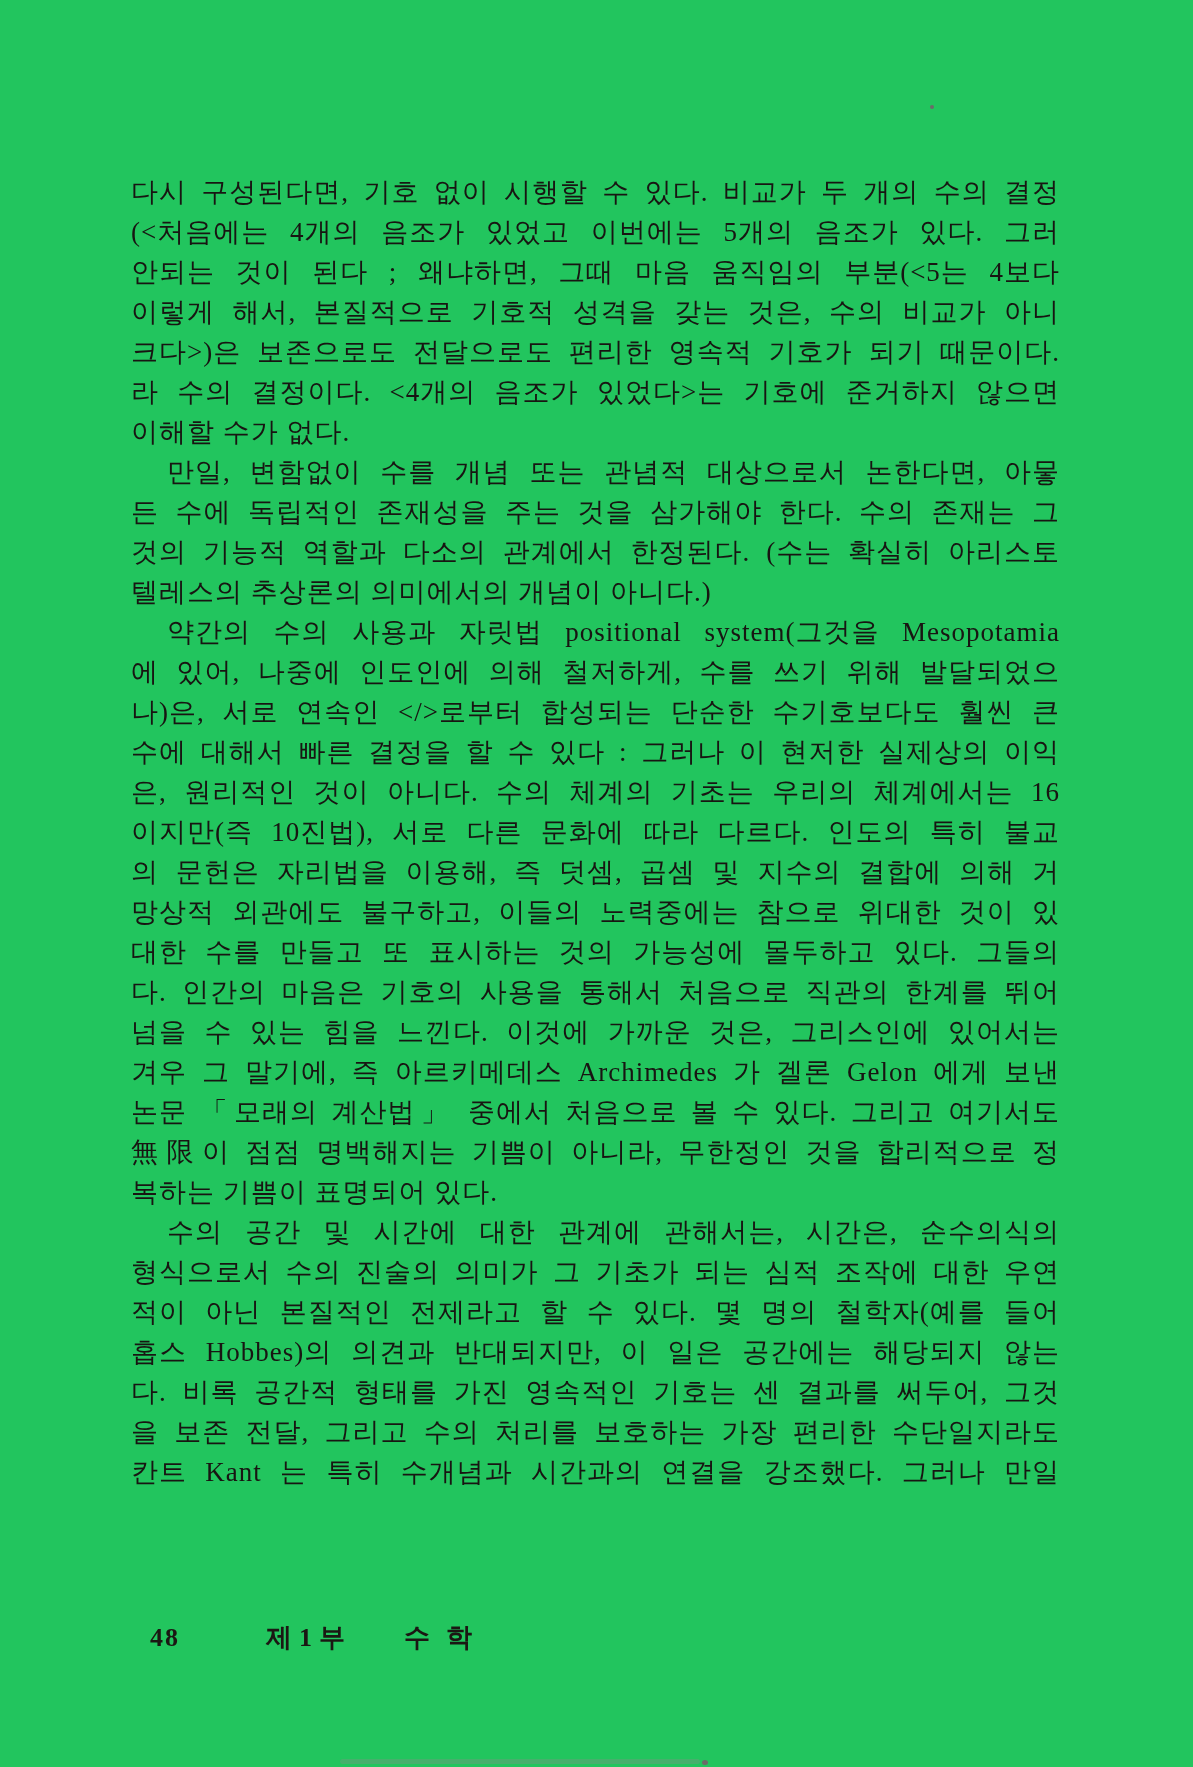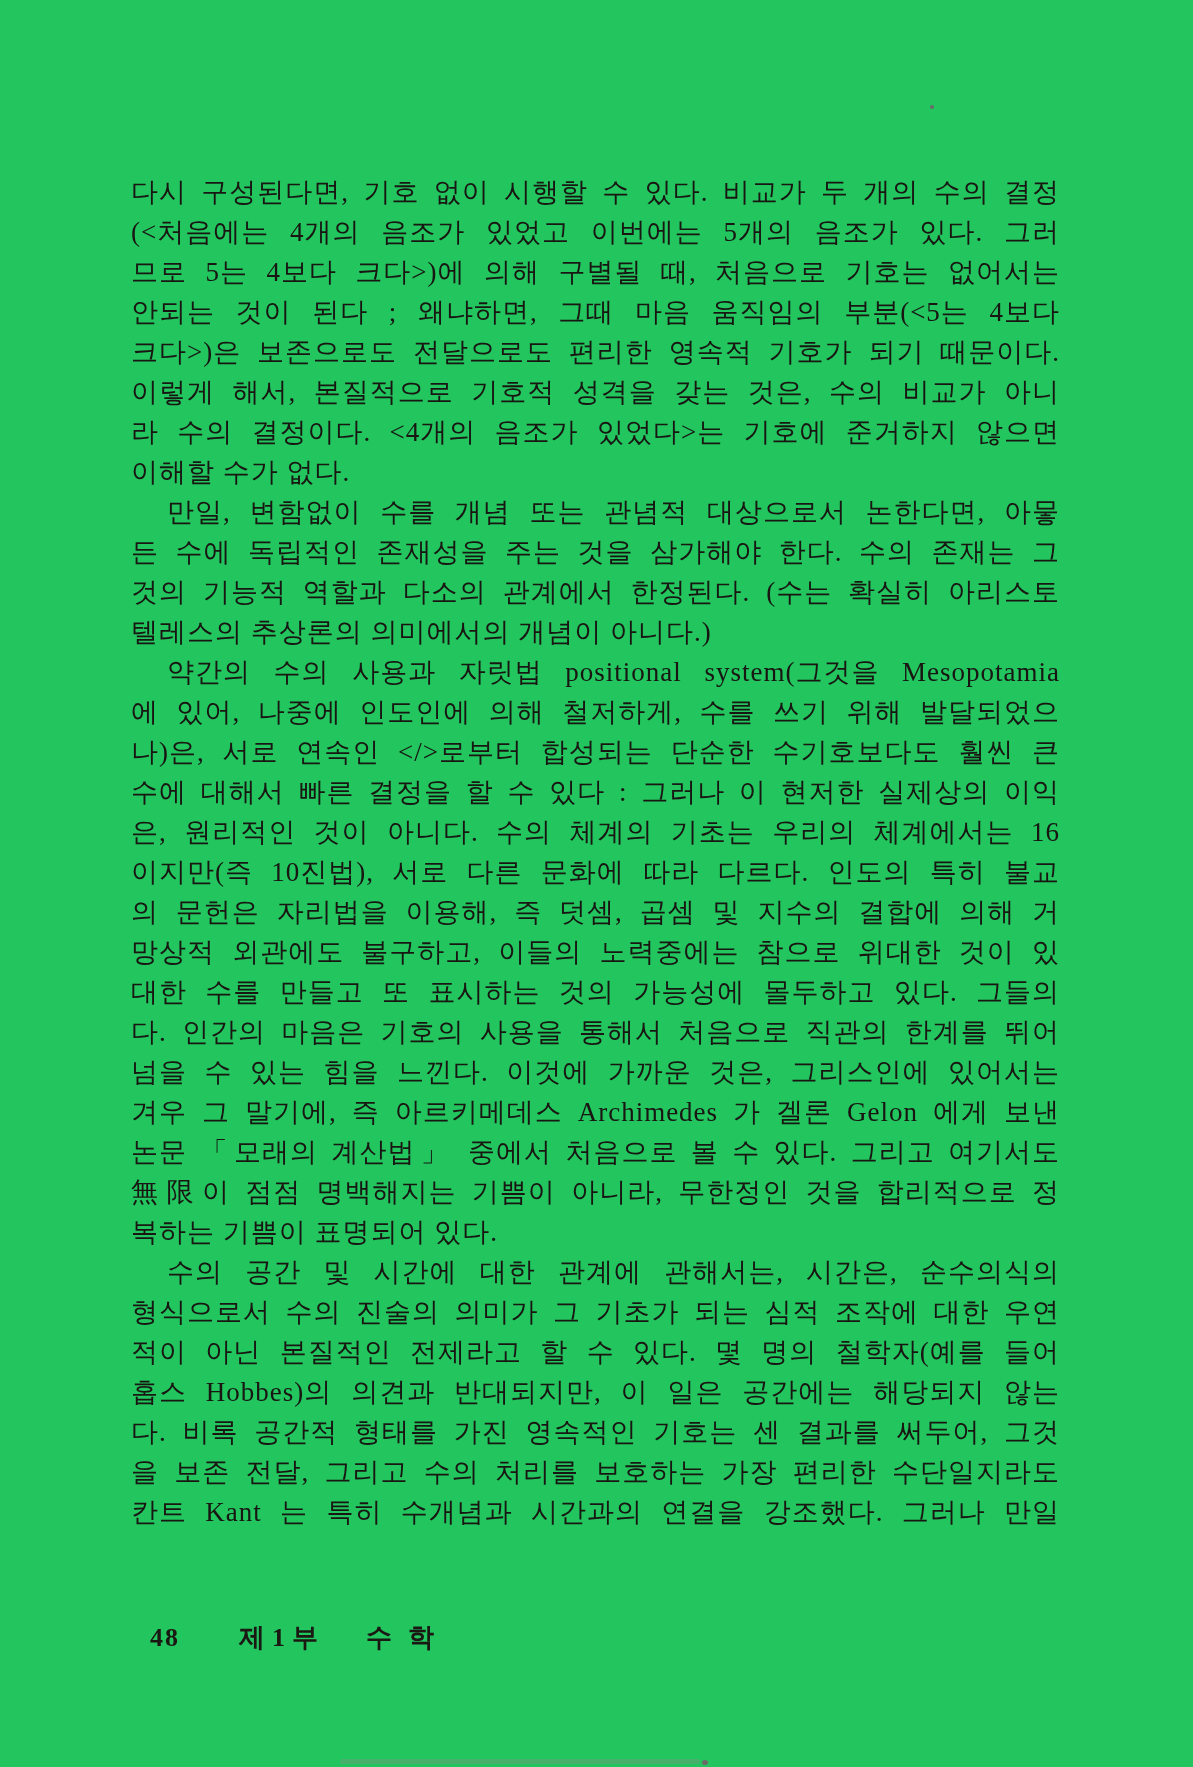--- a/index.html
+++ b/index.html
@@ -46,25 +46,25 @@
     display: flex;
     align-items: baseline;
     font-weight: bold;
     font-size: 26px;
     color: #1b1713;
   }
   .footer .page-num {
     letter-spacing: 2px;
   }
   .footer .section {
-    margin-left: 59px;
+    margin-left: 86px;
     letter-spacing: 7px;
   }
   .footer .book-title {
-    margin-left: 41px;
+    margin-left: 52px;
     letter-spacing: 16px;
   }
   .artifact-dot {
     position: absolute;
     background: #6b6b68;
     border-radius: 50%;
   }
   .artifact-smudge {
     position: absolute;
     background: #8a8a86;
@@ -73,24 +73,23 @@
   }
 </style>
 </head>
 <body>
 
 <div class="page">
 
   <div class="text-block">
       <div class="line">다시 구성된다면, 기호 없이 시행할 수 있다. 비교가 두 개의 수의 결정</div>
       <div class="line">(&lt;처음에는 4개의 음조가 있었고 이번에는 5개의 음조가 있다. 그러</div>
-      <div class="line">므로 5는 4보다 크다&gt;)에 의해 구별될 때, 처음으로 기호는 없어서는</div>
       <div class="line">안되는 것이 된다 ; 왜냐하면, 그때 마음 움직임의 부분(&lt;5는 4보다</div>
+      <div class="line">이렇게 해서, 본질적으로 기호적 성격을 갖는 것은, 수의 비교가 아니</div>
       <div class="line">크다&gt;)은 보존으로도 전달으로도 편리한 영속적 기호가 되기 때문이다.</div>
-      <div class="line">이렇게 해서, 본질적으로 기호적 성격을 갖는 것은, 수의 비교가 아니</div>
       <div class="line">라 수의 결정이다. &lt;4개의 음조가 있었다&gt;는 기호에 준거하지 않으면</div>
       <div class="line para-end">이해할 수가 없다.</div>
       <div class="line indent">만일, 변함없이 수를 개념 또는 관념적 대상으로서 논한다면, 아뭏</div>
       <div class="line">든 수에 독립적인 존재성을 주는 것을 삼가해야 한다. 수의 존재는 그</div>
       <div class="line">것의 기능적 역할과 다소의 관계에서 한정된다. (수는 확실히 아리스토</div>
       <div class="line para-end">텔레스의 추상론의 의미에서의 개념이 아니다.)</div>
       <div class="line indent">약간의 수의 사용과 자릿법 positional system(그것을 Mesopotamia</div>
       <div class="line">에 있어, 나중에 인도인에 의해 철저하게, 수를 쓰기 위해 발달되었으</div>
       <div class="line">나)은, 서로 연속인 &lt;/&gt;로부터 합성되는 단순한 수기호보다도 훨씬 큰</div>
       <div class="line">수에 대해서 빠른 결정을 할 수 있다 : 그러나 이 현저한 실제상의 이익</div>

